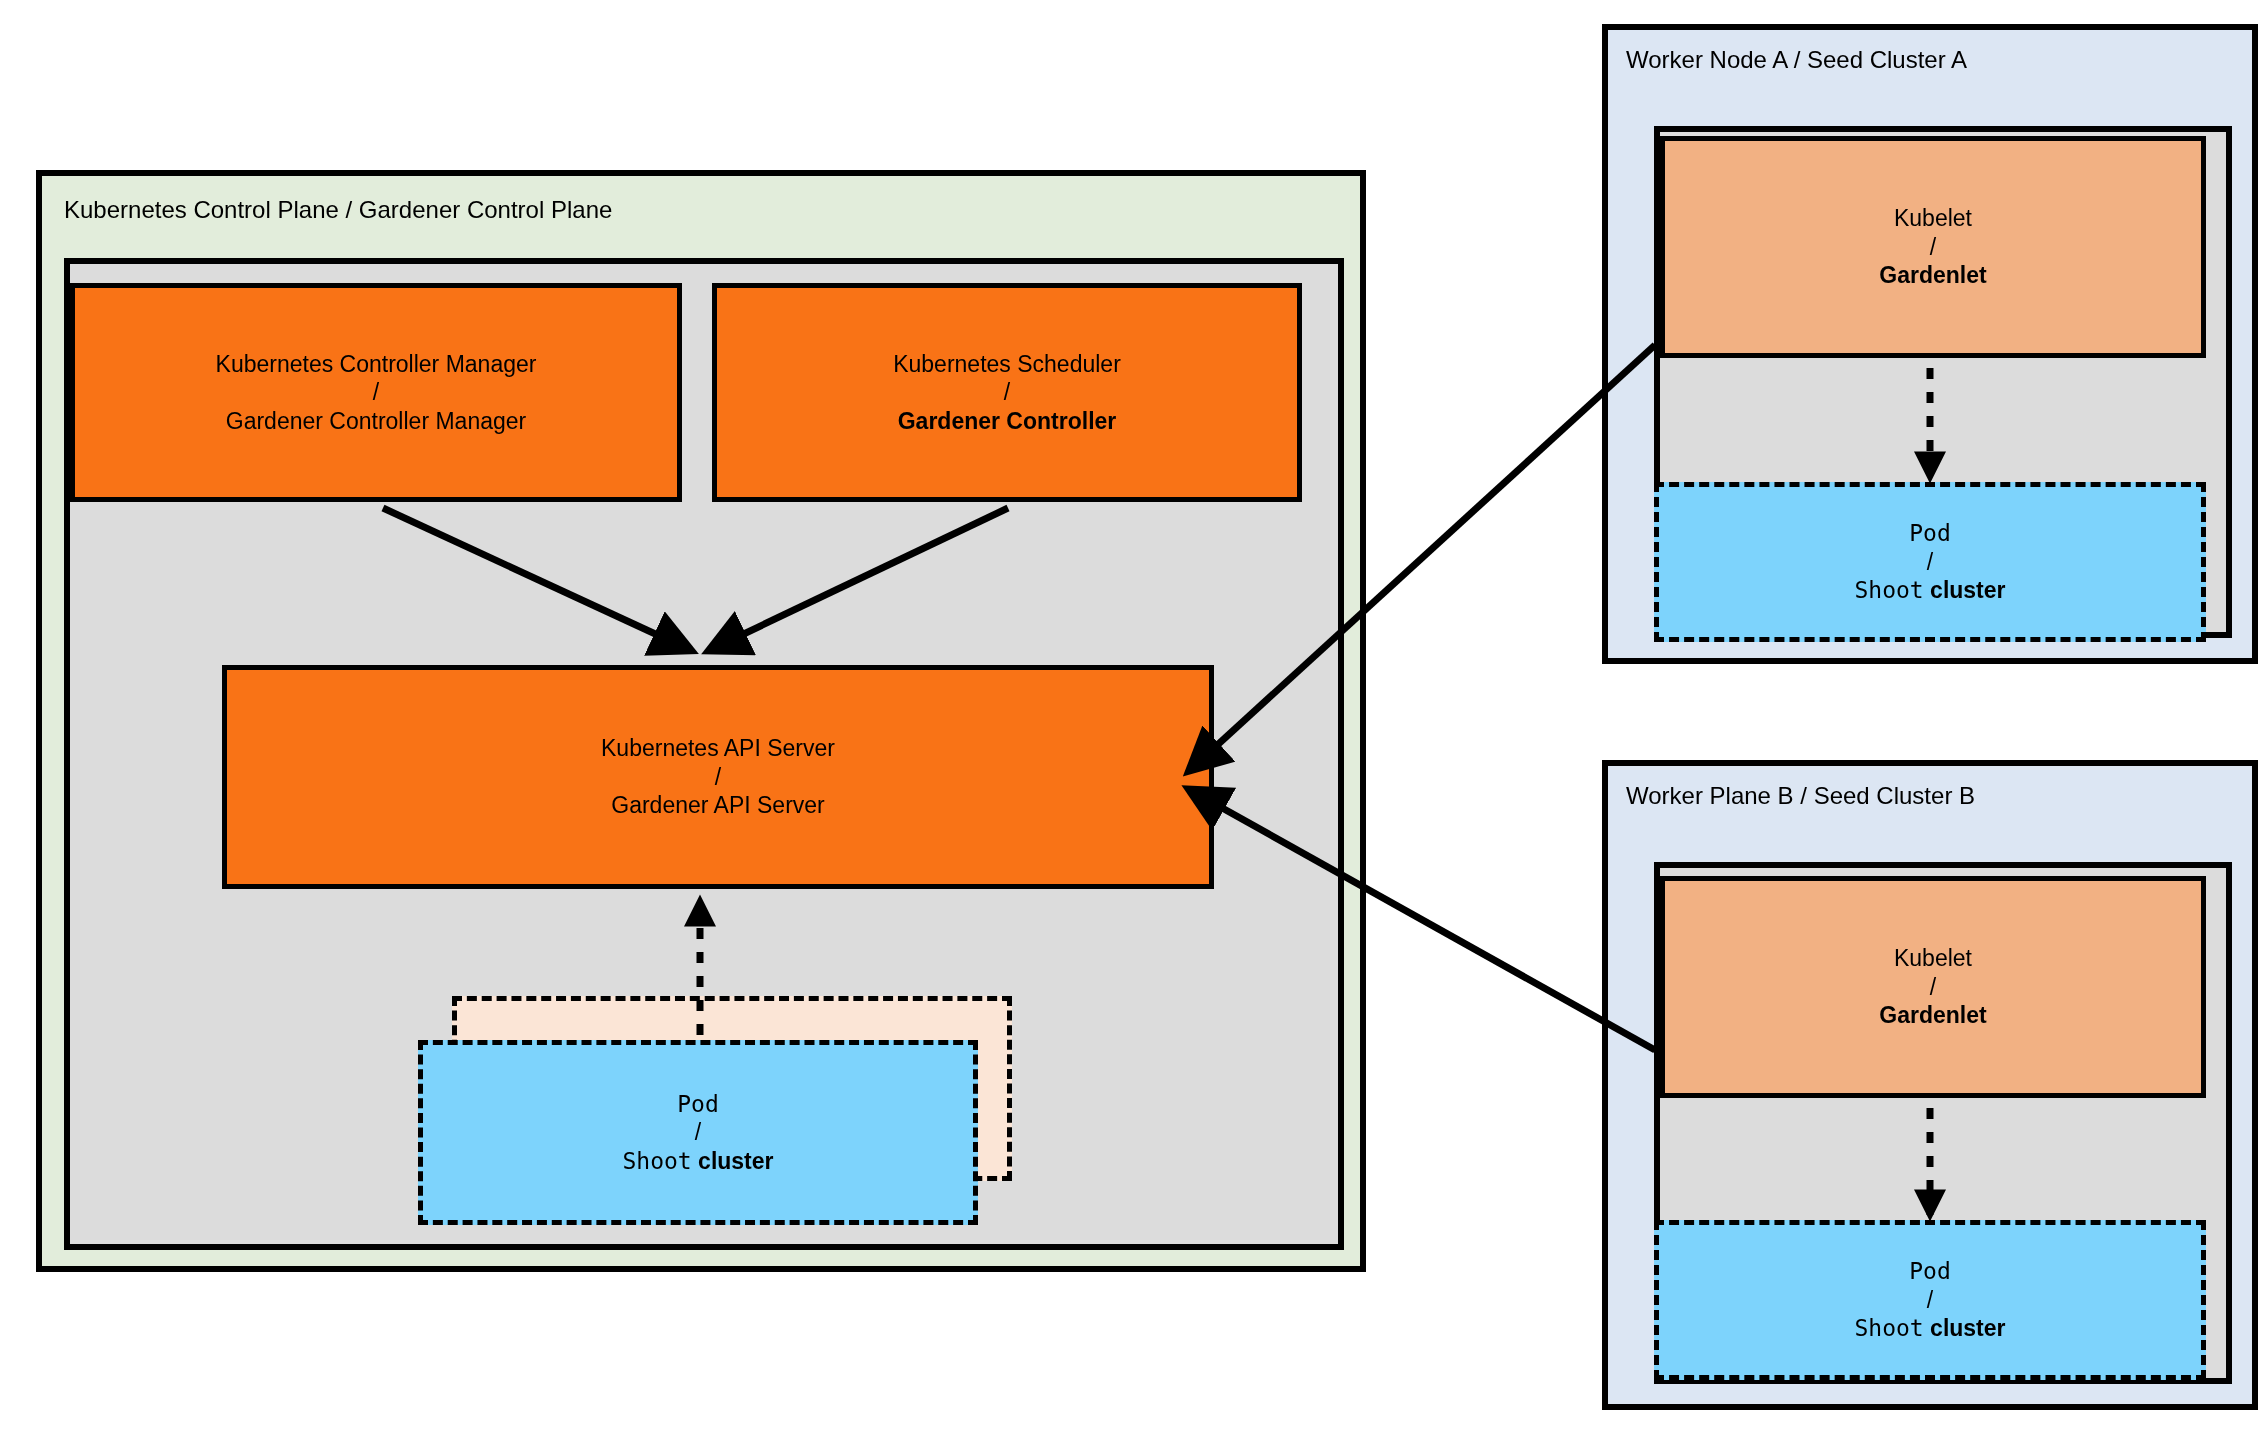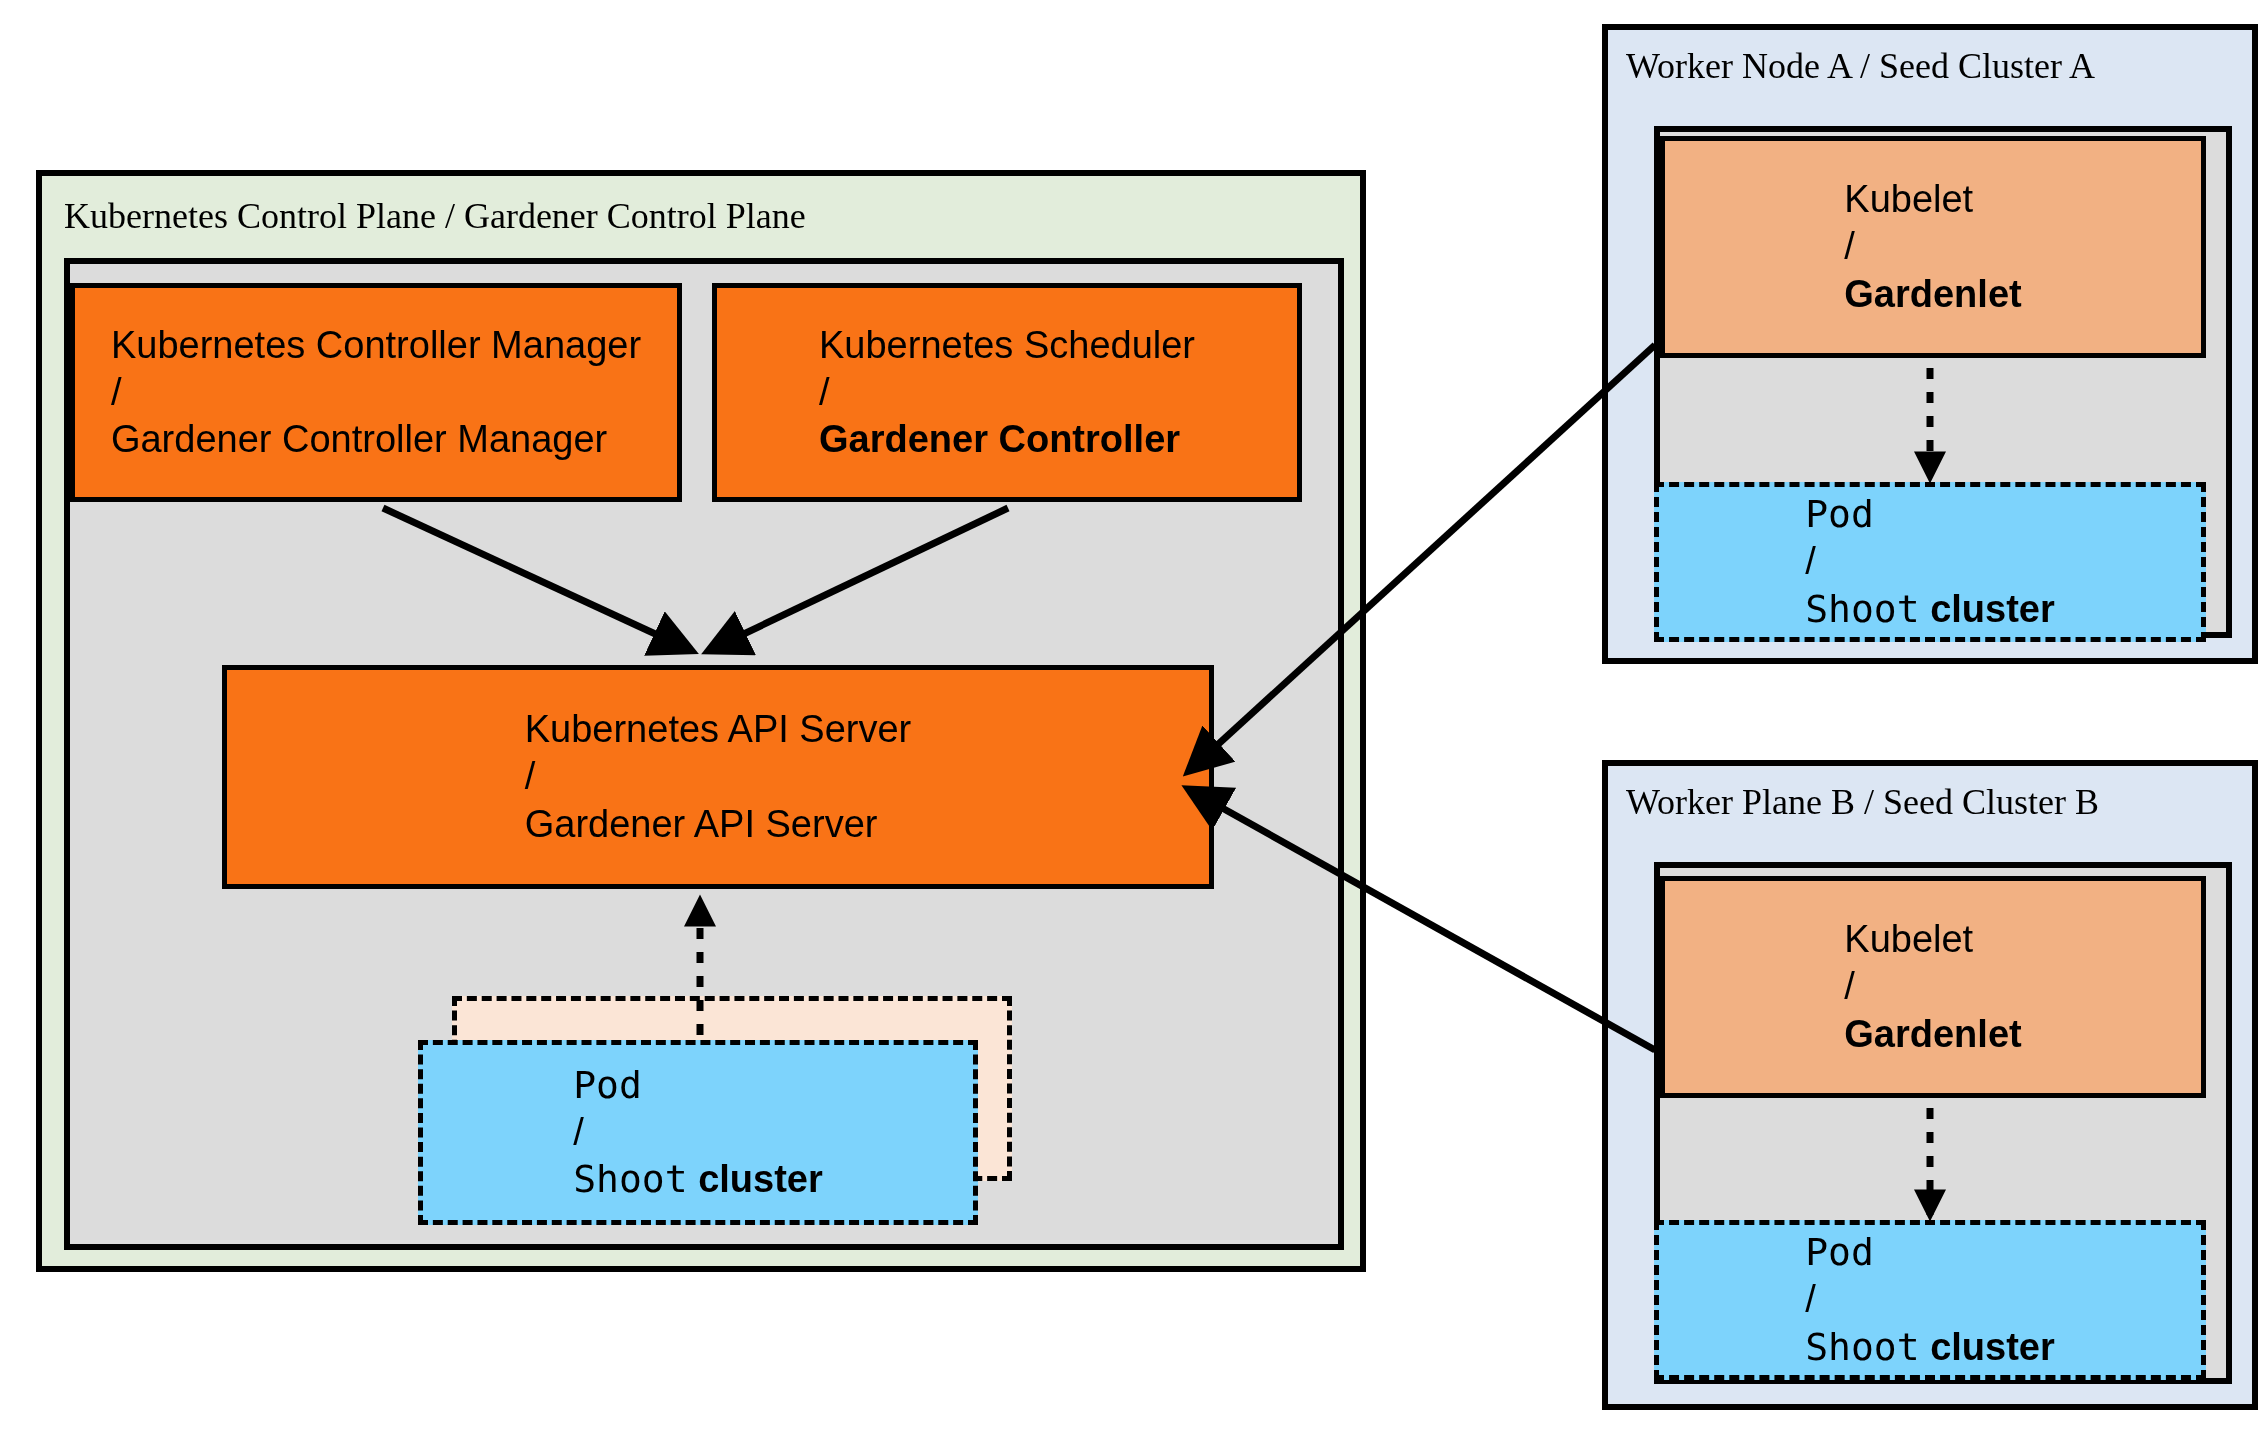--- a/index.html
+++ b/index.html
@@ -13,41 +13,41 @@
     background:#E2EDDB;border:6px solid #000;
   }
   .outer-blue{
     background:#DCE6F3;border:6px solid #000;
   }
   .inner-grey{
     background:#DCDCDC;border:6px solid #000;
   }
 
   .container-title{
-    font-size:36px;line-height:1;white-space:nowrap;font-family:Liberation Serif, serif;
+    font-size:24px;line-height:1;white-space:nowrap;
   }
 
   
   .box-green{
     background:#f97316;border:5px solid #000;
     display:flex;align-items:center;justify-content:center;
   }
   .box-orange{
     background:#F2B183;border:5px solid #000;
     display:flex;align-items:center;justify-content:center;
   }
   .box-pod{
     background:#7dd3fc;border:5px dashed #000;
     display:flex;align-items:center;justify-content:center;
   }
   .box-pod-ghost{
     background:#FBE5D6;border:5px dashed #000;
   }
 
-  .lines{text-align:left;line-height:1.24;font-size:38px;}
+  .lines{text-align:center;line-height:1.24;font-size:23px;}
   .bold{font-weight:bold;}
   .mono{font-family:"DejaVu Sans Mono","Liberation Mono",monospace;}
 
   svg.overlay{position:absolute;left:0;top:0;width:2266px;height:1434px;
               pointer-events:none;}
 </style>
 </head>
 <body>
 
 <div class="abs outer-green" style="left:36px;top:170px;width:1330px;height:1102px;">

